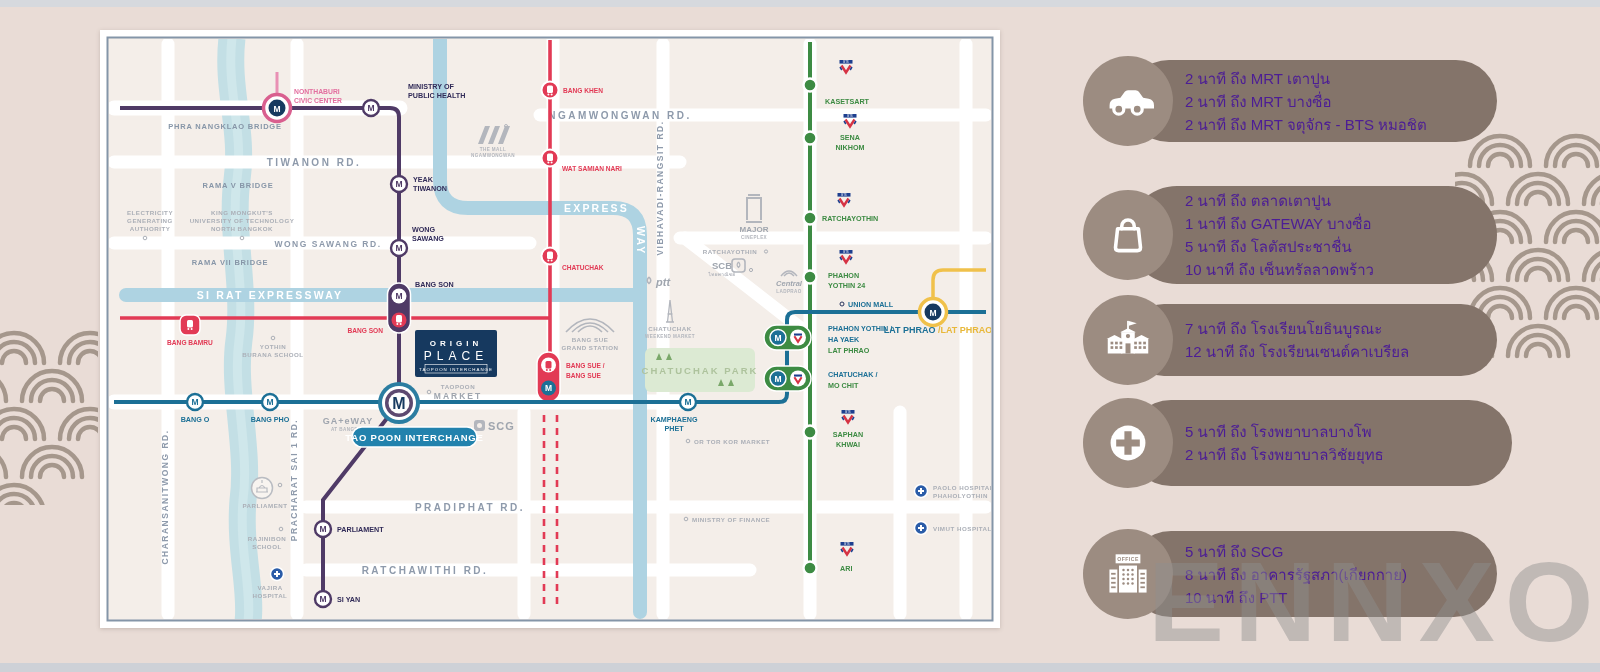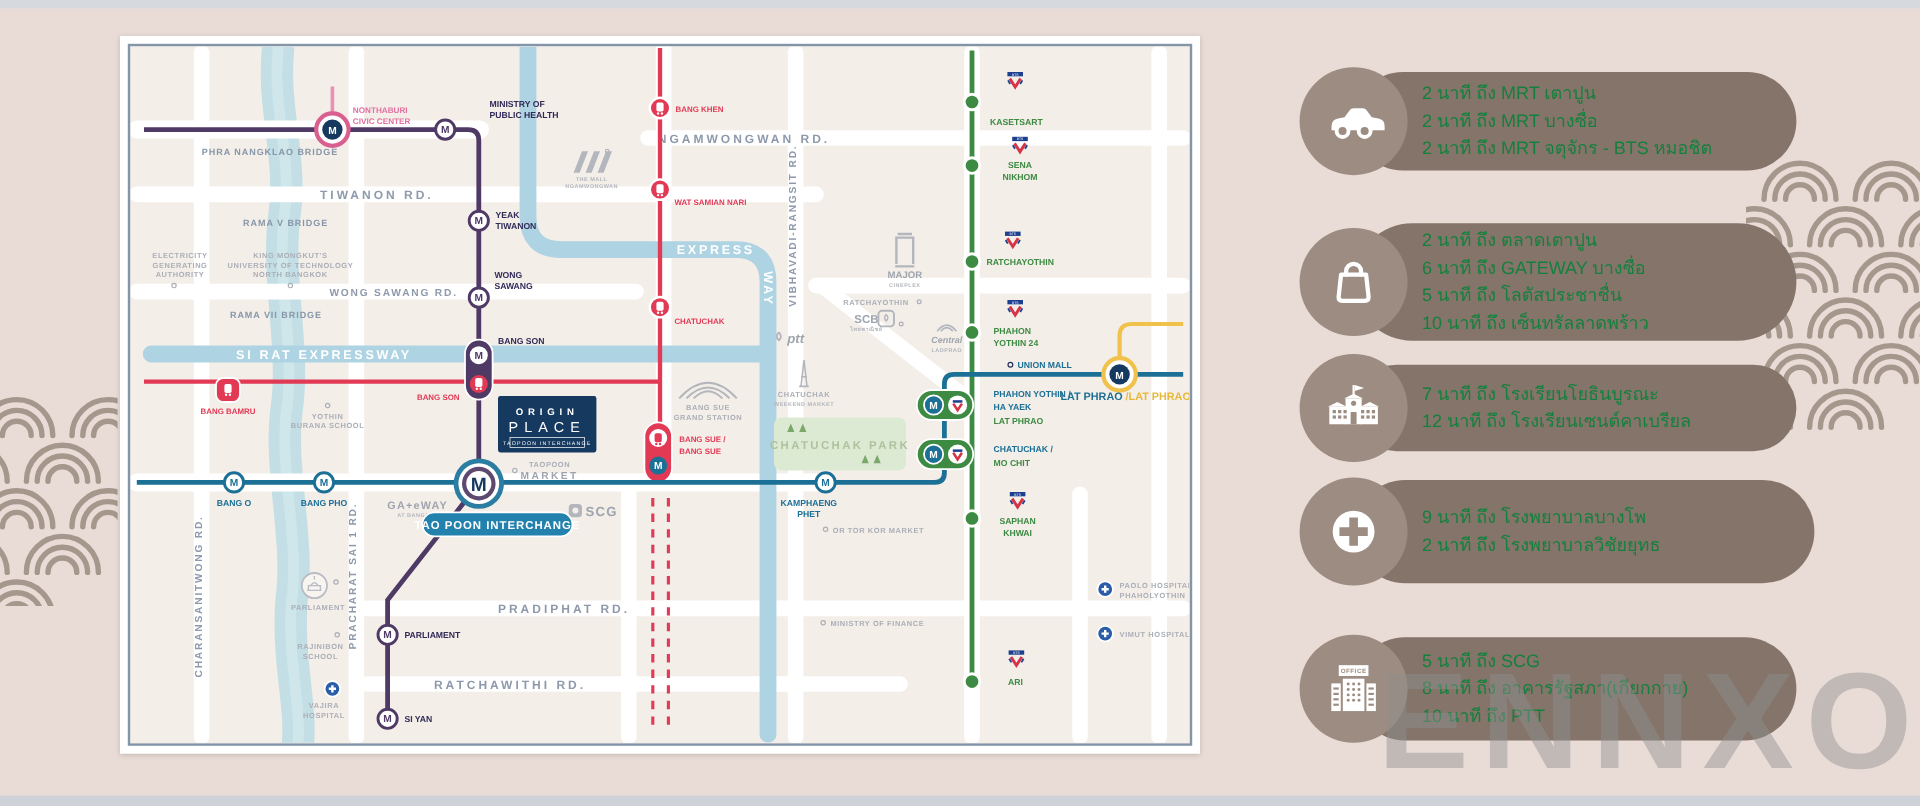--- a/index.html
+++ b/index.html
@@ -25,21 +25,21 @@
   .sG{fill:#3d8b43;font-weight:bold;font-size:7.2px;}
   .pk{fill:#e36f9f;font-weight:bold;font-size:6.8px;}
   .yl{fill:#e8b83a;font-weight:bold;font-size:9px;}
   .bbig{fill:#1c7096;font-weight:bold;font-size:9px;}
   .mtxt{font-weight:bold;font-size:8.5px;}
   .park{fill:#aec39d;font-weight:bold;font-size:9.5px;letter-spacing:2px;}
   
   .card{position:absolute;z-index:2;}
   .card .bar{position:absolute;left:45px;right:0;top:50%;transform:translateY(-50%);background:#84746a;border-radius:60px;}
   .card .circle{position:absolute;left:0;top:50%;transform:translateY(-50%);width:90px;height:90px;border-radius:50%;background:#9c8c81;display:flex;align-items:center;justify-content:center;}
-  .card .lines{position:absolute;left:102px;top:50%;transform:translateY(-50%);color:#15803d;font-size:15px;line-height:23px;white-space:nowrap;}
+  .card .lines{position:absolute;left:102px;top:50%;transform:translateY(-50%);color:#4c1d95;font-size:15px;line-height:23px;white-space:nowrap;}
   .watermark{position:absolute;left:1148px;top:536px;z-index:5;font-weight:700;font-size:114px;letter-spacing:10px;color:#8f8f8f;opacity:.45;pointer-events:none;}
 </style>
 </head>
 <body>
 
 <div class="stage">
   <div class="edge-strip-top"></div>
   <div class="edge-strip-bottom"></div>
 
   <svg class="deco" style="left:0;top:330px" width="98" height="175">
@@ -499,21 +499,21 @@
   <div class="card" style="left:1083px;top:184px;width:414px;height:102px">
     <div class="bar" style="height:98px"></div>
     <div class="circle">
       <svg width="50" height="50" viewBox="0 0 48 48">
         <path d="M14,18 h20 l2,18 q0,3 -3,3 h-18 q-3,0 -3,-3 z" fill="none" stroke="#fff" stroke-width="3.4" stroke-linejoin="round"></path>
         <path d="M18,18 v-2.5 a6,6 0 0 1 12,0 V18" fill="none" stroke="#fff" stroke-width="3.4" stroke-linecap="round"></path>
       </svg>
     </div>
     <div class="lines">
       <div>2 นาที ถึง ตลาดเตาปูน</div>
-      <div>6 นาที ถึง GATEWAY บางซื่อ</div>
+      <div>1 นาที ถึง GATEWAY บางซื่อ</div>
       <div>5 นาที ถึง โลตัสประชาชื่น</div>
       <div>10 นาที ถึง เซ็นทรัลลาดพร้าว</div>
     </div>
   </div>
 
   <div class="card" style="left:1083px;top:294px;width:414px;height:92px">
     <div class="bar" style="height:72px"></div>
     <div class="circle">
       <svg width="54" height="54" viewBox="0 0 48 48">
         <g fill="#fff">
@@ -552,21 +552,21 @@
 
   <div class="card" style="left:1083px;top:397px;width:429px;height:92px">
     <div class="bar" style="height:86px"></div>
     <div class="circle">
       <svg width="54" height="54" viewBox="0 0 48 48">
         <circle cx="24" cy="24" r="15.5" fill="#fff"></circle>
         <path d="M20.8,13.5 h6.4 v7.3 h7.3 v6.4 h-7.3 v7.3 h-6.4 v-7.3 h-7.3 v-6.4 h7.3 z" fill="#9c8c81"></path>
       </svg>
     </div>
     <div class="lines">
-      <div>9 นาที ถึง โรงพยาบาลบางโพ</div>
+      <div>5 นาที ถึง โรงพยาบาลบางโพ</div>
       <div>2 นาที ถึง โรงพยาบาลวิชัยยุทธ</div>
     </div>
   </div>
 
   <div class="card" style="left:1083px;top:528px;width:414px;height:92px">
     <div class="bar" style="height:86px"></div>
     <div class="circle">
       <svg width="54" height="54" viewBox="0 0 48 48">
         <rect x="13" y="6.5" width="22" height="8" fill="#fff"></rect>
         <text x="24" y="12.6" text-anchor="middle" font-size="4.6" font-weight="bold" fill="#9c8c81" letter-spacing=".4">OFFICE</text>

